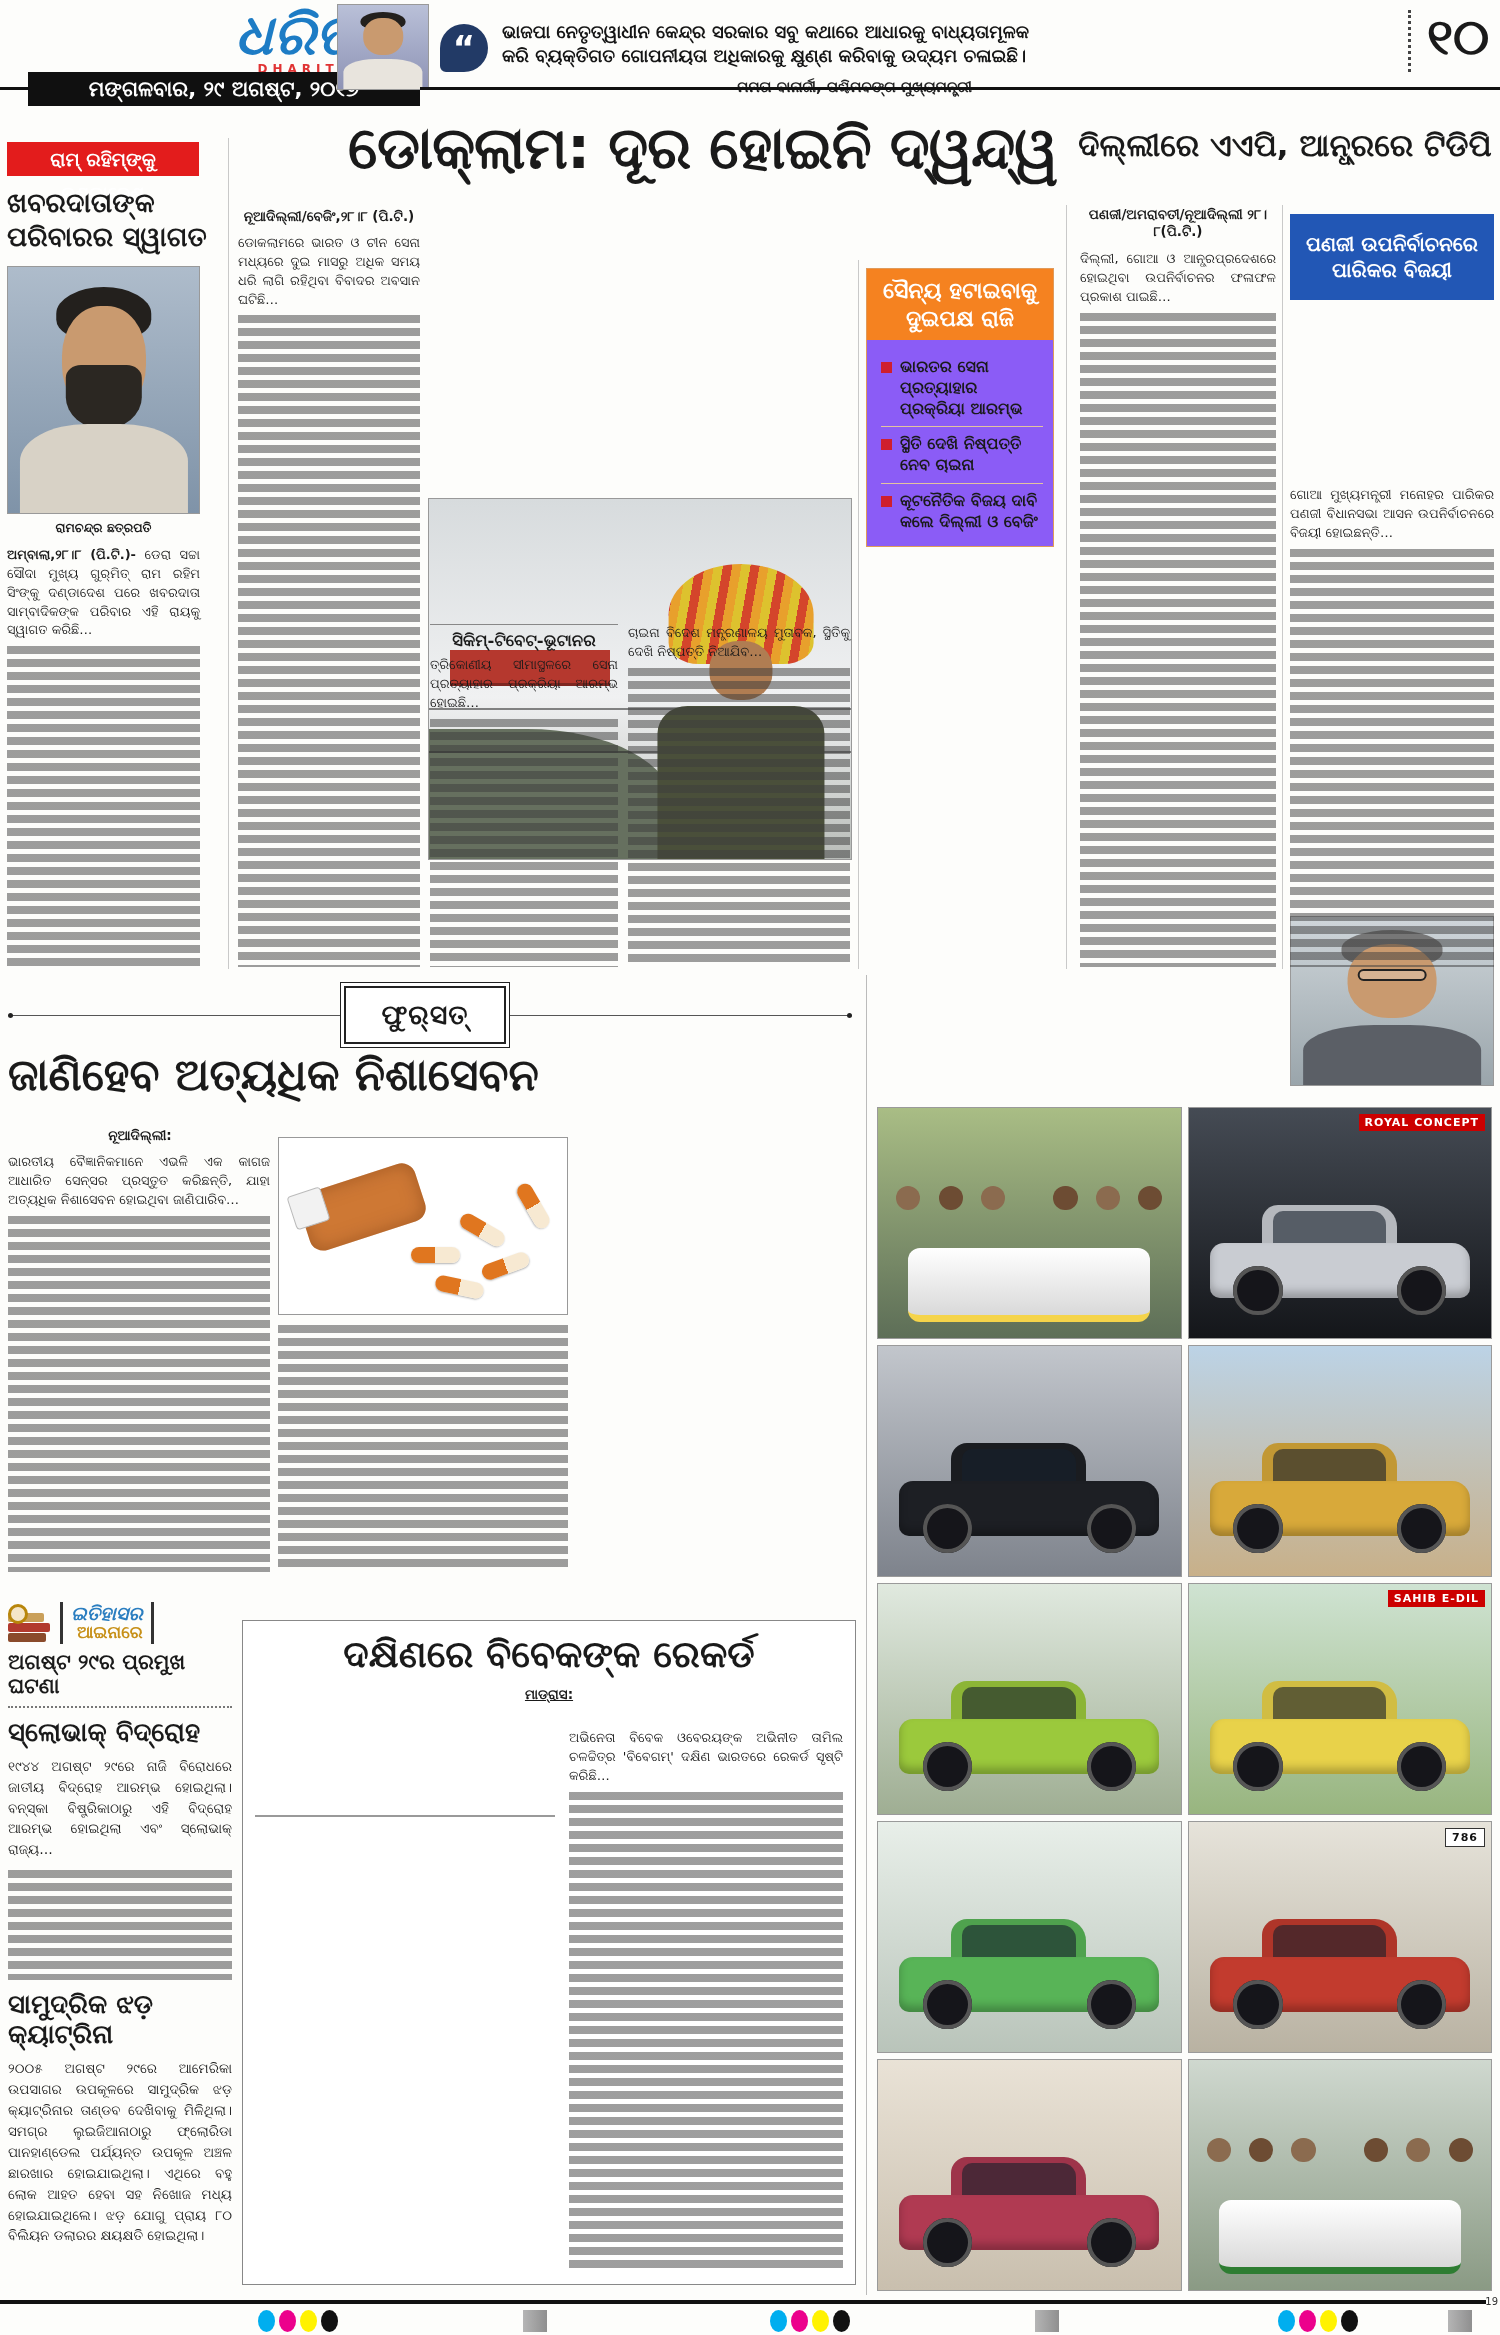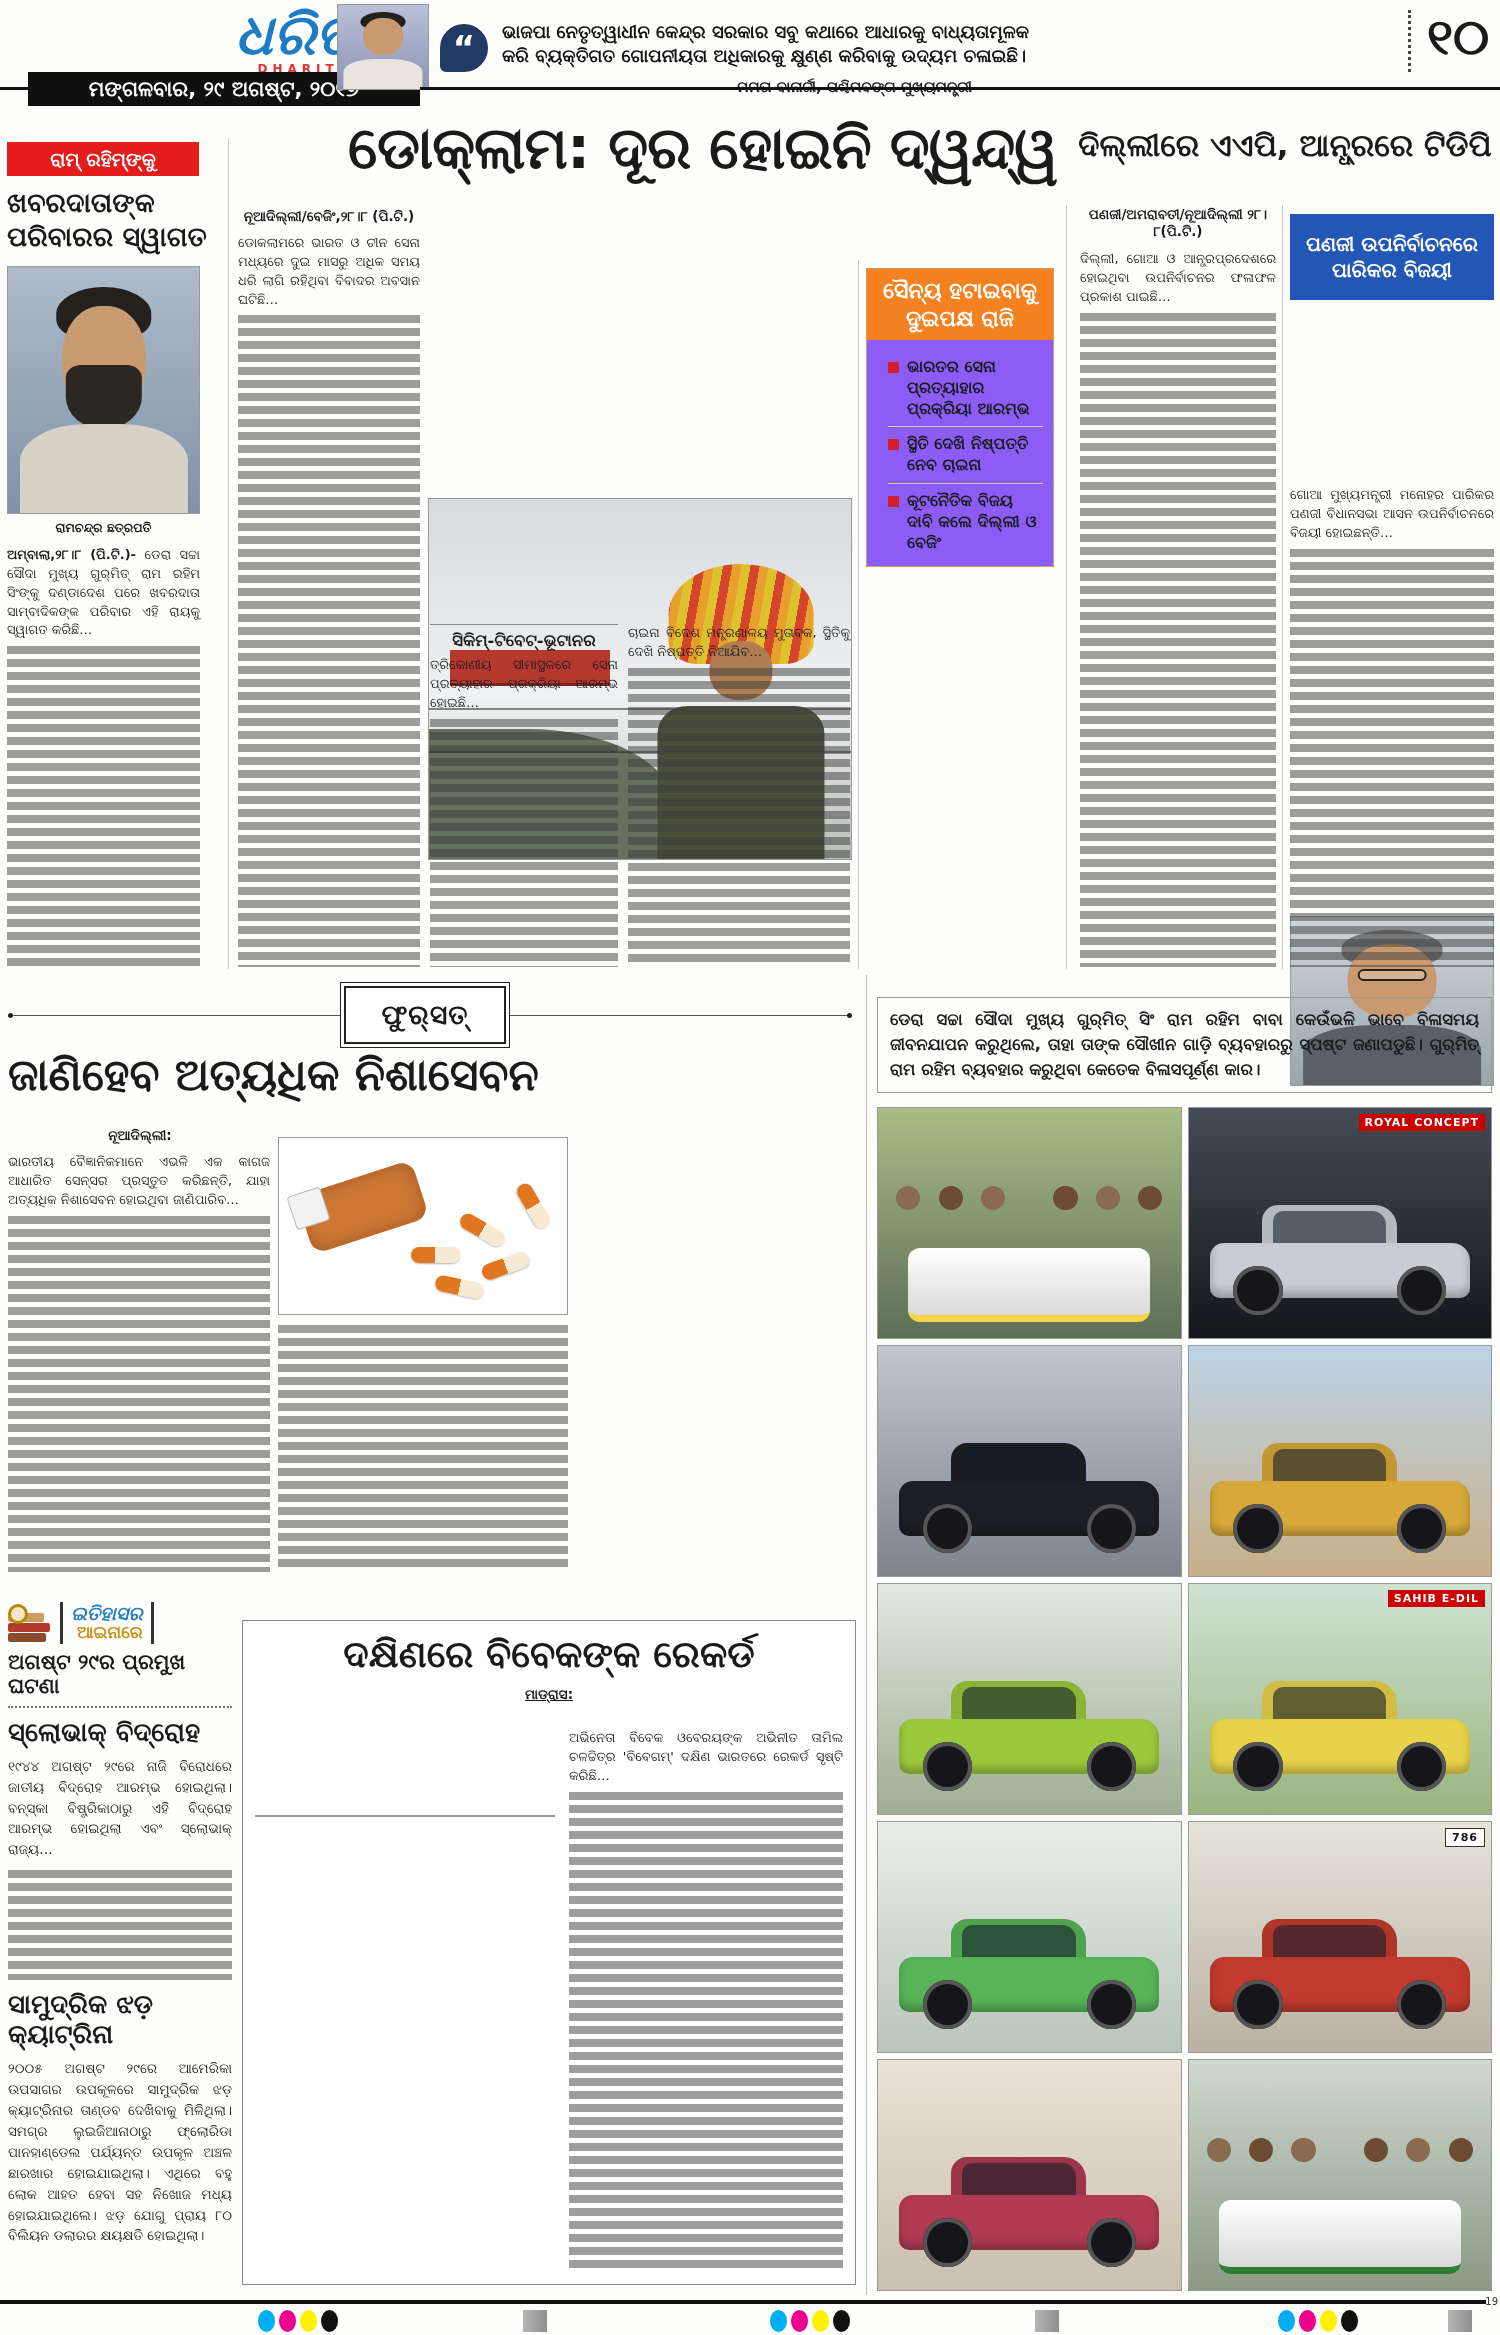--- a/index.html
+++ b/index.html
@@ -35,21 +35,21 @@
   .hl-main{font-size:58px;font-weight:bold;letter-spacing:-1px;text-align:center;line-height:1.05}
   .hl-aap{font-size:31px;font-weight:bold;text-align:center;line-height:1.1}
   .byline{font-size:13.5px;font-weight:bold;text-align:center}
   .crosshead{font-size:16.5px;font-weight:bold;text-align:center;border-top:1px solid #888;padding-top:6px}
   .caption{font-size:12.5px;font-weight:bold;text-align:center}
 
   
   .orange-box{border:1px solid #e09a5a;background:#8b5cf6}
   .ob-head{background:#f58220;color:#fff;font-size:22px;font-weight:bold;text-align:center;
            line-height:1.25;padding:8px 4px}
-  .ob-list{list-style:none;padding:10px 10px 6px 21px}
+  .ob-list{list-style:none;padding:10px 10px 6px 14px}
   .ob-list li{display:flex;gap:8px;font-size:16px;font-weight:bold;line-height:1.3;
               padding:7px 0;border-bottom:1px solid #e3c4a0}
   .ob-list li:last-child{border-bottom:none}
   .sq{flex:0 0 auto;width:11px;height:11px;background:#cf1f2e;margin-top:5px}
 
   .blue-box{background:#2257b5;color:#fff;font-size:20px;font-weight:bold;text-align:center;
             display:flex;align-items:center;justify-content:center;line-height:1.3;padding:6px}
 
   
   .fursat-box{background:#fff;border:2px solid #222;box-shadow:0 0 0 3px #fff,0 0 0 4px #222;
@@ -318,21 +318,20 @@
         <div class="torso" style="height:66%;background:#1e2126;border-radius:24% 24% 0 0"></div>
       </div>
       <div class="abs body-txt" style="left:326px;top:108px;right:12px;bottom:12px">
         <p>ଅଭିନେତା ବିବେକ ଓବେରୟଙ୍କ ଅଭିନୀତ ତାମିଲ ଚଳଚ୍ଚିତ୍ର 'ବିବେଗମ୍‌' ଦକ୍ଷିଣ ଭାରତରେ ରେକର୍ଡ ସୃଷ୍ଟି କରିଛି…</p>
         <div class="fx"></div>
       </div>
     </div>
   </div>
 
   <div class="abs cars-wrap" style="left:866px;top:975px;width:628px;height:1320px">
-    <div class="abs cars-intro" style="left:10px;top:22px;right:2px">ଡେରା ସଚ୍ଚା ସୌଦା ମୁଖ୍ୟ ଗୁର୍‌ମିତ୍ ସିଂ ରାମ ରହିମ ବାବା କେଉଁଭଳି ଭାବେ ବିଳାସମୟ ଜୀବନଯାପନ କରୁଥିଲେ, ତାହା ତାଙ୍କ ସୌଖୀନ ଗାଡ଼ି ବ୍ୟବହାରରୁ ସ୍ପଷ୍ଟ ଜଣାପଡୁଛି। ଗୁର୍‌ମିତ୍ ରାମ ରହିମ ବ୍ୟବହାର କରୁଥିବା କେତେକ ବିଳାସପୂର୍ଣ୍ଣ କାର।</div>
     <div class="abs pgrid" style="left:10px;top:132px;right:2px;bottom:4px">
       <div class="pcell" style="background: linear-gradient(rgb(169, 189, 133), rgb(93, 110, 87));">
           <div class="scene" style="--a: #f5d44a;">
             <i class="h"></i>
             <i class="h"></i>
             <i class="h"></i>
             <i class="h"></i>
             <i class="h"></i>
             <i class="h"></i>
             <div class="veh"></div>

